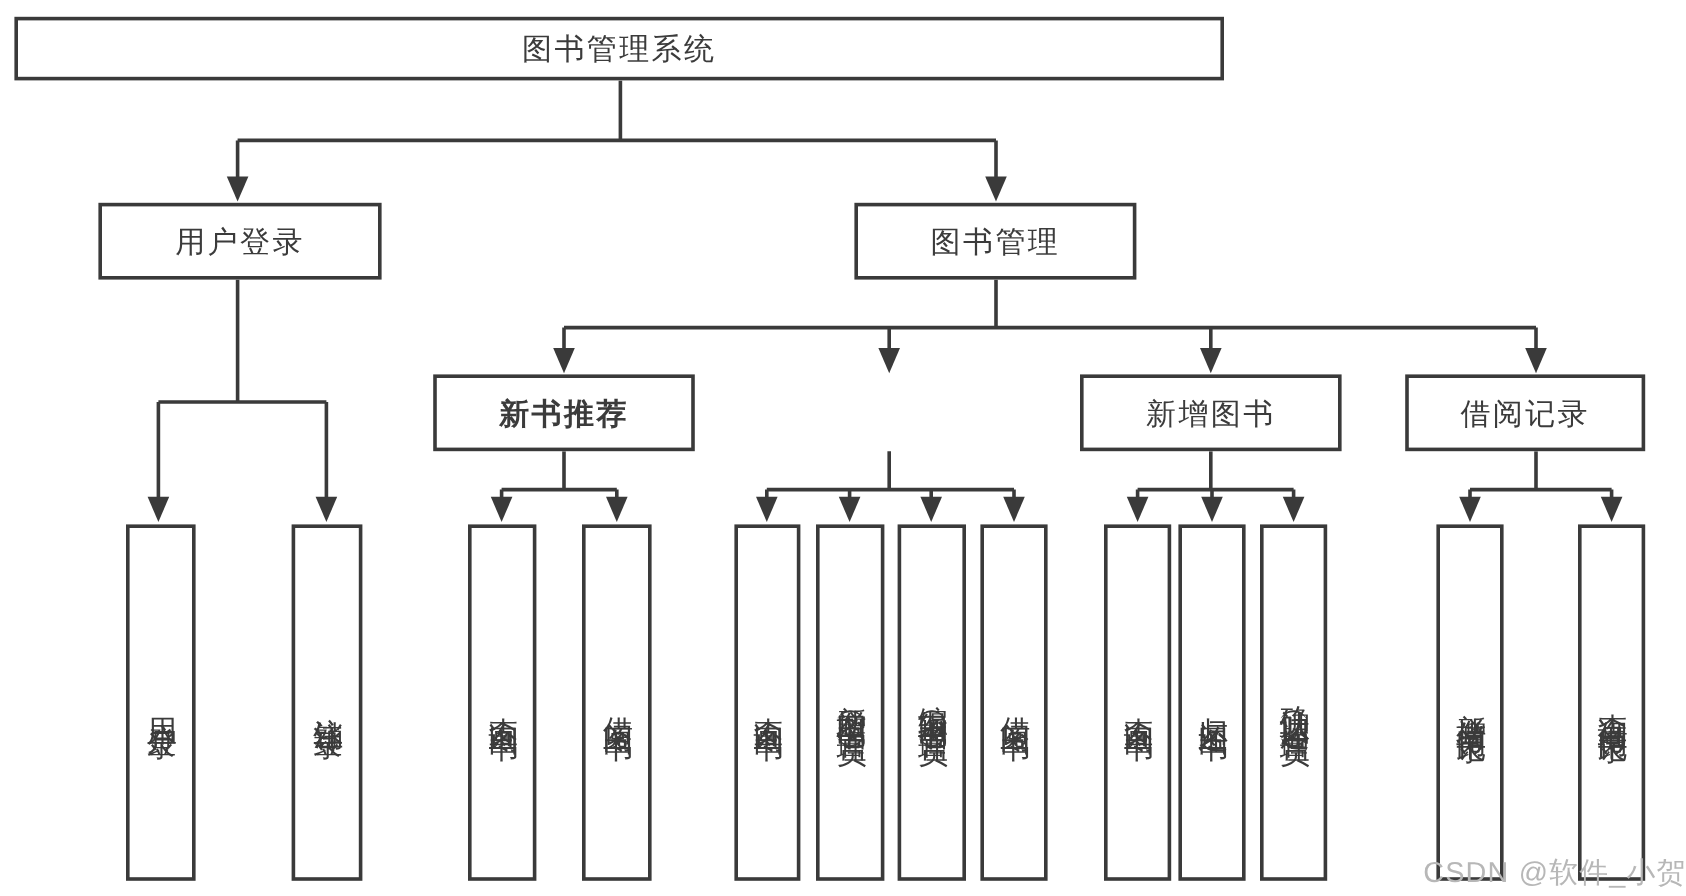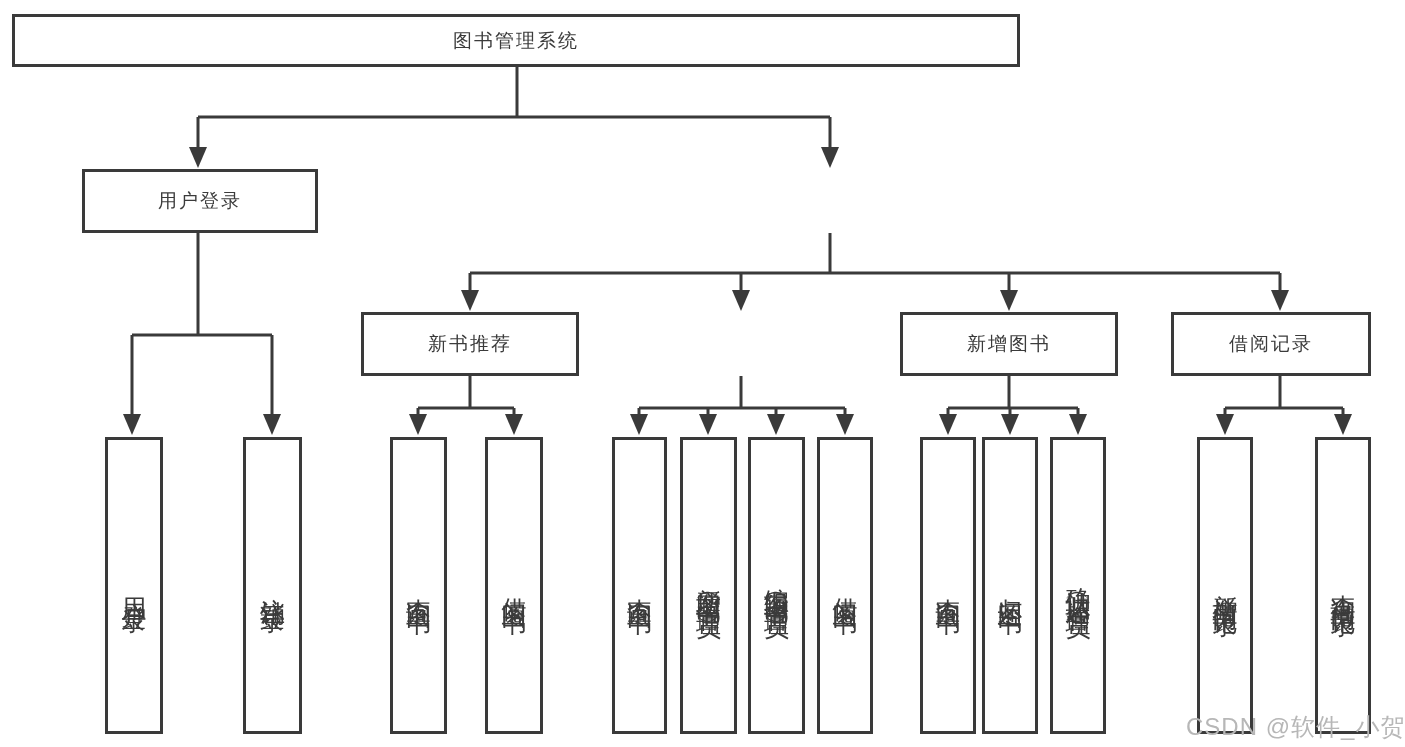--- a/index.html
+++ b/index.html
@@ -28,21 +28,21 @@
     box-sizing: border-box;
     border: 3px solid #3a3a3a;
     background: #ffffff;
     display: flex;
     align-items: center;
     justify-content: center;
     z-index: 2;
   }
   .node .lbl {
     color: #3b3b3b;
-    font-size: 19px;
+    font-size: 25px;
     letter-spacing: 2px;
     white-space: nowrap;
   }
   .node.vert .lbl {
     writing-mode: vertical-rl;
     text-orientation: mixed;
     font-size: 25px;
     letter-spacing: 4px;
     white-space: normal;
     line-height: 1;
@@ -103,22 +103,25 @@
     </g>
   </svg>
 
   <div class="node" style="left:12px; top:14px; width:1008px; height:53px;">
     <span class="lbl">图书管理系统</span>
   </div>
 
   <div class="node" style="left:82px; top:169px; width:236px; height:64px;">
     <span class="lbl">用户登录</span>
   </div>
+  <div class="node" style="left:712px; top:169px; width:235px; height:64px;">
+    <span class="lbl">图书管理</span>
+  </div>
 
-  <div class="node" style="left:361px; top:312px; width:218px; height:64px;">
+  <div class="node" style="left:361px; top:312px; width:218px; height:64px;font-weight:bold;">
     <span class="lbl">新书推荐</span>
   </div>
   <div class="node" style="left:900px; top:312px; width:218px; height:64px;">
     <span class="lbl">新增图书</span>
   </div>
   <div class="node" style="left:1171px; top:312px; width:200px; height:64px;">
     <span class="lbl">借阅记录</span>
   </div>
 
   <div class="node vert" style="left:105px; top:437px; width:58px; height:297px;">

